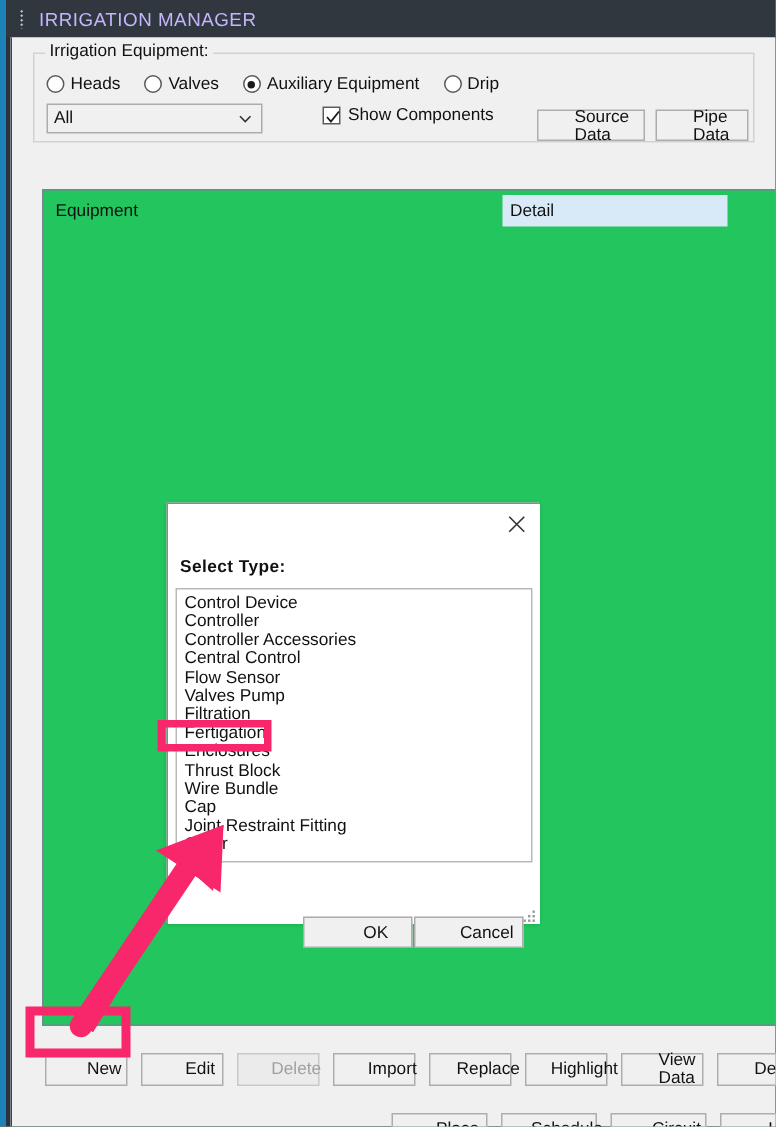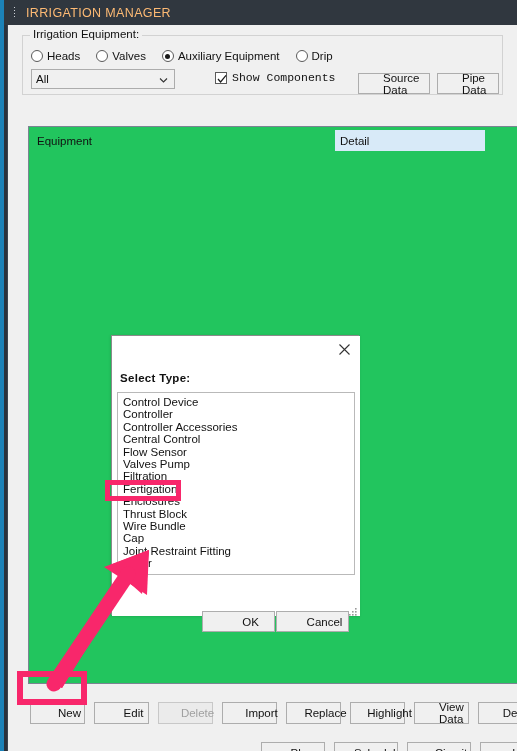--- a/index.html
+++ b/index.html
@@ -45,21 +45,21 @@
     display: block;
     width: 3px; height: 13px;
     background-image:
       radial-gradient(#cfd3d8 0.6px, transparent 0.7px);
     background-size: 3px 3px;
   }
   .title-text {
     font-size: 12.5px;
     letter-spacing: .35px;
     margin-left: 6px;
-    color: #fdba74;
+    color: #c4b5fd;
     font-weight: 400;
   }
 
   
   .window-body {
     position: absolute;
     left: 7px; top: 25px;
     width: 510px; height: 726px;
     background: #f0f0f0;
     border-left: 1px solid #3a4450;
@@ -124,21 +124,21 @@
     position: absolute;
     right: 6px; top: 50%;
     transform: translateY(-50%);
     width: 9px; height: 9px;
   }
 
   .checkbox {
     position: absolute;
     left: 192px; top: 35px;
     display: flex; align-items: center;
-    font-size: 11.5px; color: #111; font-family: Liberation Mono, monospace;
+    font-size: 11.5px; color: #111;
   }
   .checkbox .box {
     width: 12px; height: 12px;
     border: 1px solid #5a5a5a;
     background: #fff;
     margin-right: 5px;
     position: relative;
     flex: 0 0 auto;
   }
   .checkbox .box svg { position:absolute; left:1px; top:1px; }

